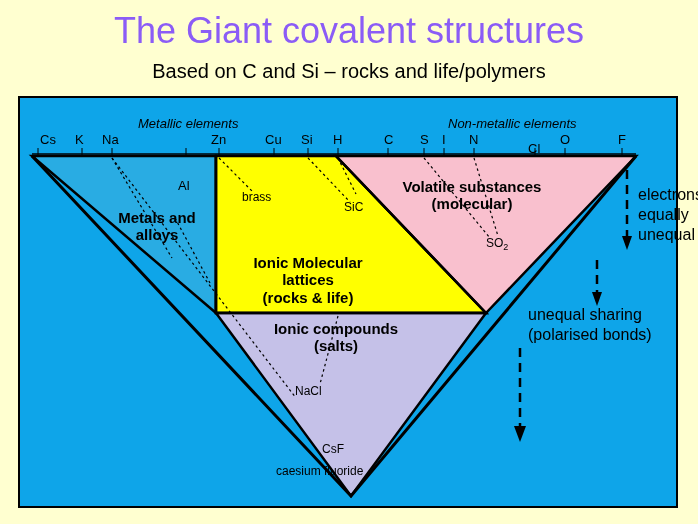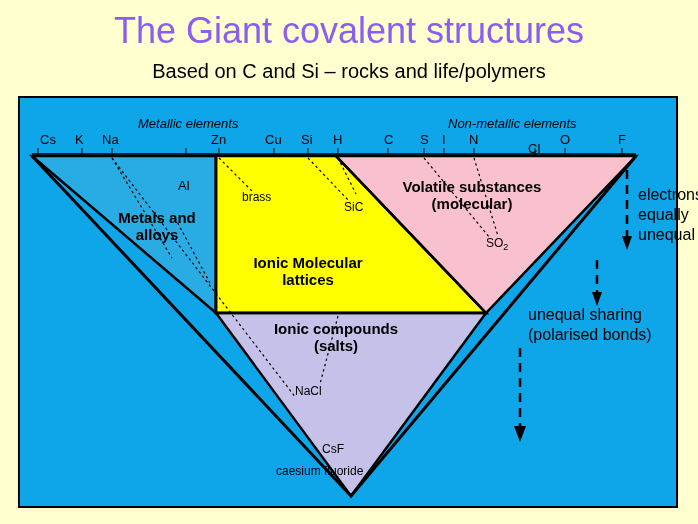--- a/index.html
+++ b/index.html
@@ -176,20 +176,21 @@
   <div class="lbl elem" style="left:598px;top:34px;">F</div>
 
   <div class="lbl zone" style="left:72px; top:111px; width:130px;">
     <div>Metals and</div>
     <div>alloys</div>
   </div>
 
   <div class="lbl zone" style="left:201px; top:156px; width:174px;">
     <div>Ionic Molecular</div>
     <div>lattices</div>
+    <div>(rocks &amp; life)</div>
   </div>
 
   <div class="lbl zone" style="left:223px; top:222px; width:186px;">
     <div>Ionic compounds</div>
     <div>(salts)</div>
   </div>
 
   <div class="lbl zone" style="left:357px; top:80px; width:190px;">
     <div>Volatile substances</div>
     <div>(molecular)</div>

